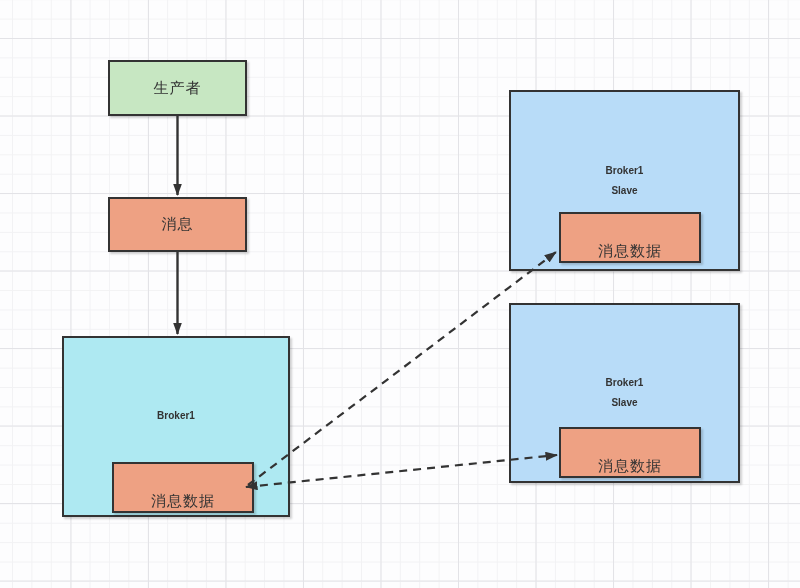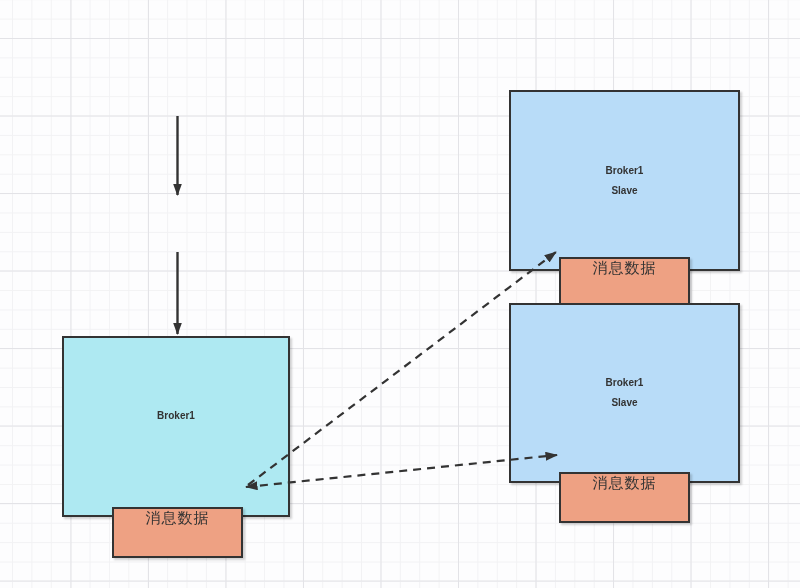--- a/index.html
+++ b/index.html
@@ -67,33 +67,32 @@
     line-height: 20px;
   }
   .node-title span { display: block; }
   .master .node-title { top: 68px; }
   .slave1 .node-title { top: 69px; }
   .slave2 .node-title { top: 68px; }
 
   .databox {
     position: absolute;
     left: 48px;
-    width: 131px;
+    width: 142px;
     height: 51px;
     box-sizing: border-box;
     border: 2px solid var(--border, #333);
     background: var(--data-fill, #eea183);
     box-shadow: 2px 2px 2px rgba(0,0,0,0.18);
     display: flex;
-    align-items: flex-start;
+    align-items: flex-end;
     justify-content: center;
     font-size: 15px;
     letter-spacing: 1px;
     z-index: 2;
-    margin-top: 45px;
   }
   .master .databox { top: 124px; }
   .slave1 .databox { top: 120px; left: 48px; }
   .slave2 .databox { top: 122px; left: 48px; }
 </style>
 </head>
 <body style="color: rgb(51, 51, 51);">
 
 <div class="canvas">
 
@@ -102,21 +101,27 @@
       <marker id="arrow" markerUnits="userSpaceOnUse" markerWidth="13" markerHeight="10" refX="11.5" refY="4.5" orient="auto-start-reverse">
         <path class="marker-head" d="M0,0 L12.5,4.5 L0,9 Z"></path>
       </marker>
     </defs>
     <line class="solid" x1="177.5" y1="116" x2="177.5" y2="195" marker-end="url(#arrow)"></line>
     <line class="solid" x1="177.5" y1="252" x2="177.5" y2="334" marker-end="url(#arrow)"></line>
     <line class="dashed" x1="248" y1="485" x2="556" y2="252" marker-end="url(#arrow)"></line>
     <line class="dashed" x1="246" y1="487" x2="557" y2="455" marker-start="url(#arrow)" marker-end="url(#arrow)"></line>
   </svg>
 
+  <div class="node small-node producer">
+    <span>生产者</span>
+  </div>
 
+  <div class="node small-node message">
+    <span>消息</span>
+  </div>
 
   <div class="node master">
     <div class="node-title">
       <span>Broker1</span>
     </div>
     <div class="databox">
       <span>消息数据</span>
     </div>
   </div>
 

